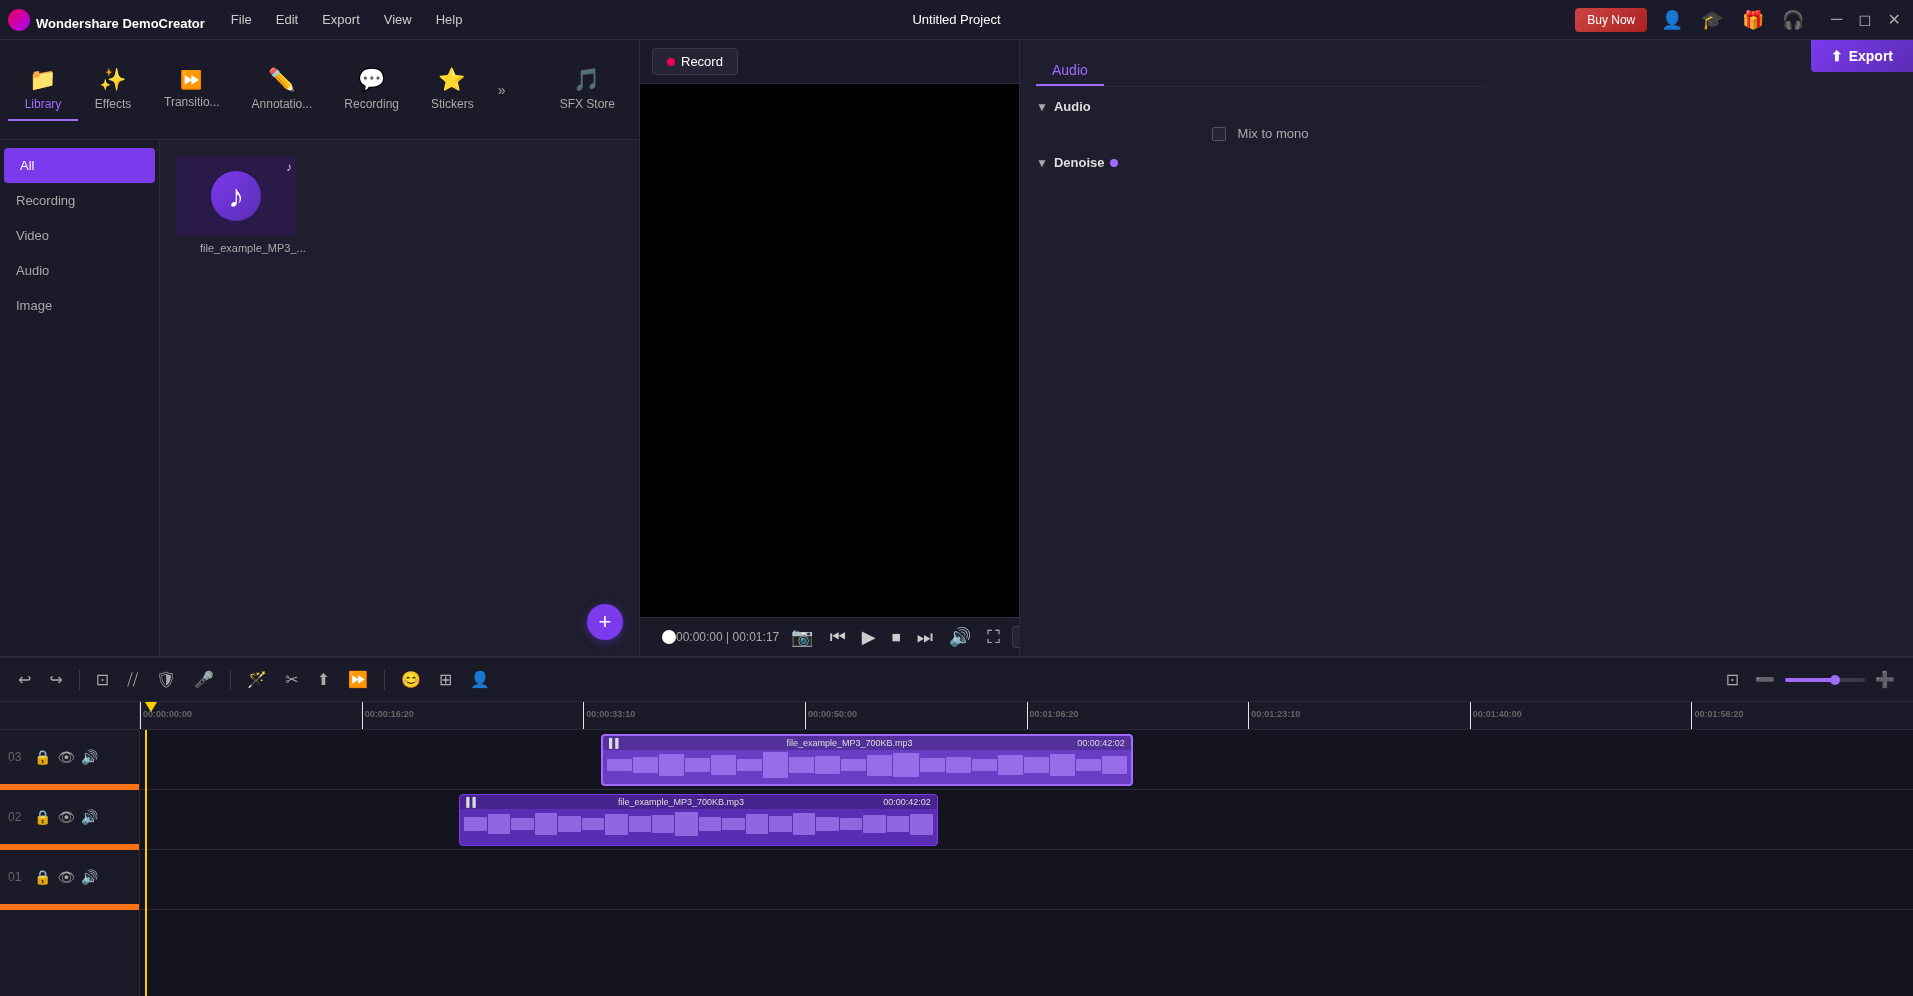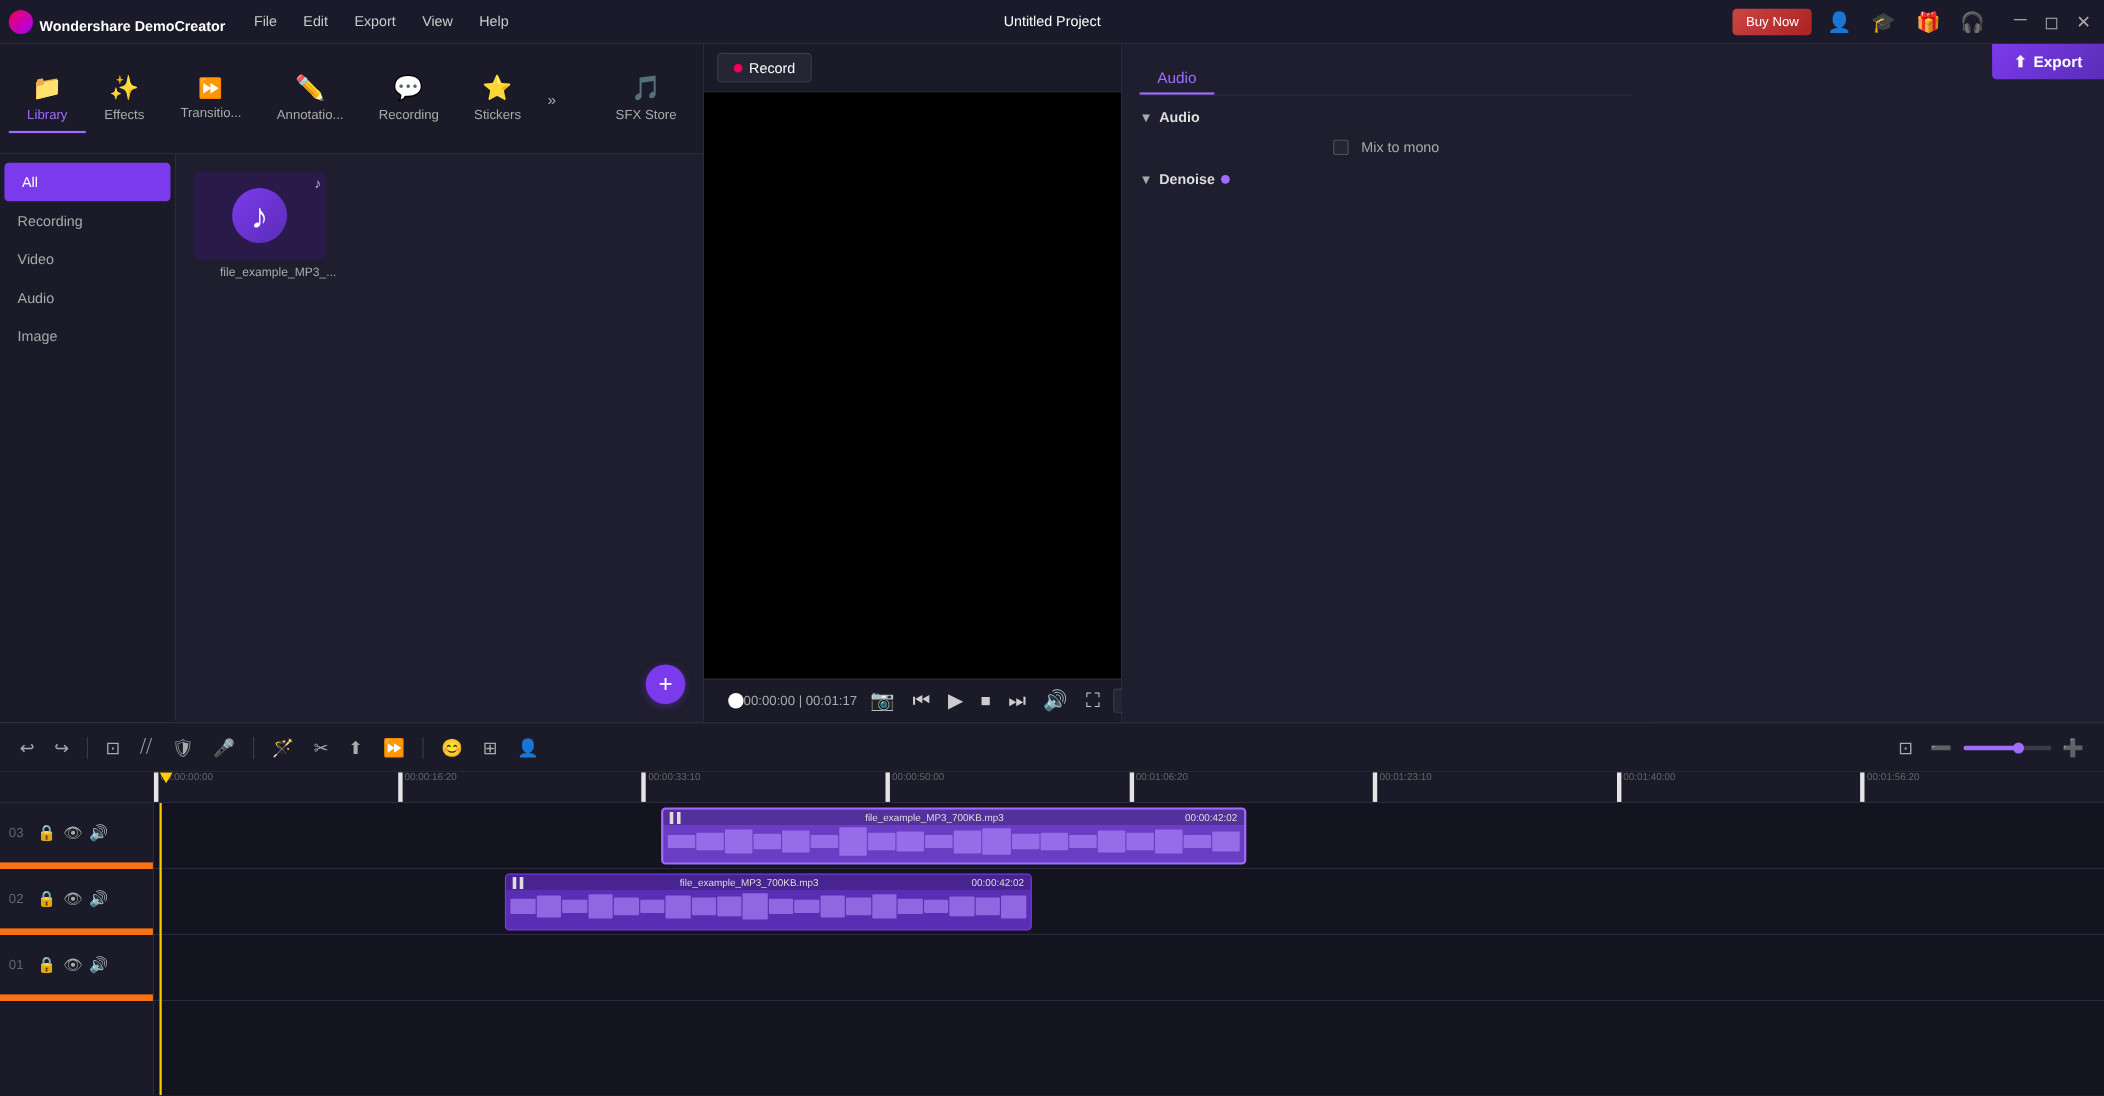--- a/index.html
+++ b/index.html
@@ -549,28 +549,29 @@
     }
     .ruler-marks {
       display: flex;
       position: absolute;
       left: 0;
       bottom: 0;
       width: 100%;
     }
     .ruler-mark {
       flex: 1;
-      border-left: 4px solid #e5e5e5;
+      border-left: 1px solid #e5e5e5;
       font-size: 9px;
       color: #666;
       padding-left: 2px;
       padding-bottom: 2px;
       height: 28px;
       display: flex;
-      align-items: flex-start;
+      align-items: center;
+      font-weight: bold;
     }
     .timeline-tracks {
       flex: 1;
       overflow: hidden;
       position: relative;
     }
     .track-row {
       height: 60px;
       border-bottom: 1px solid #2a2a3a;
       position: relative;

